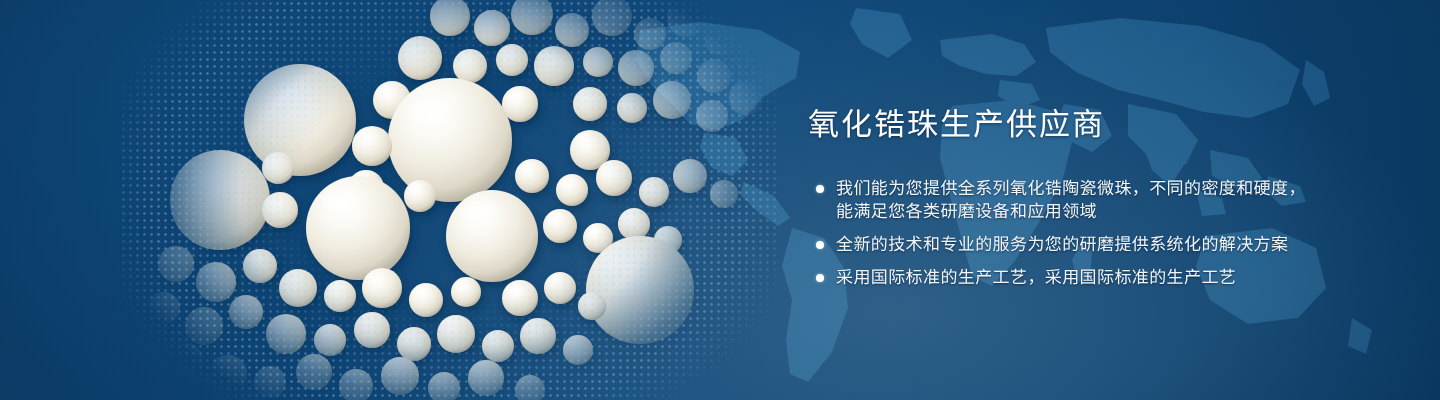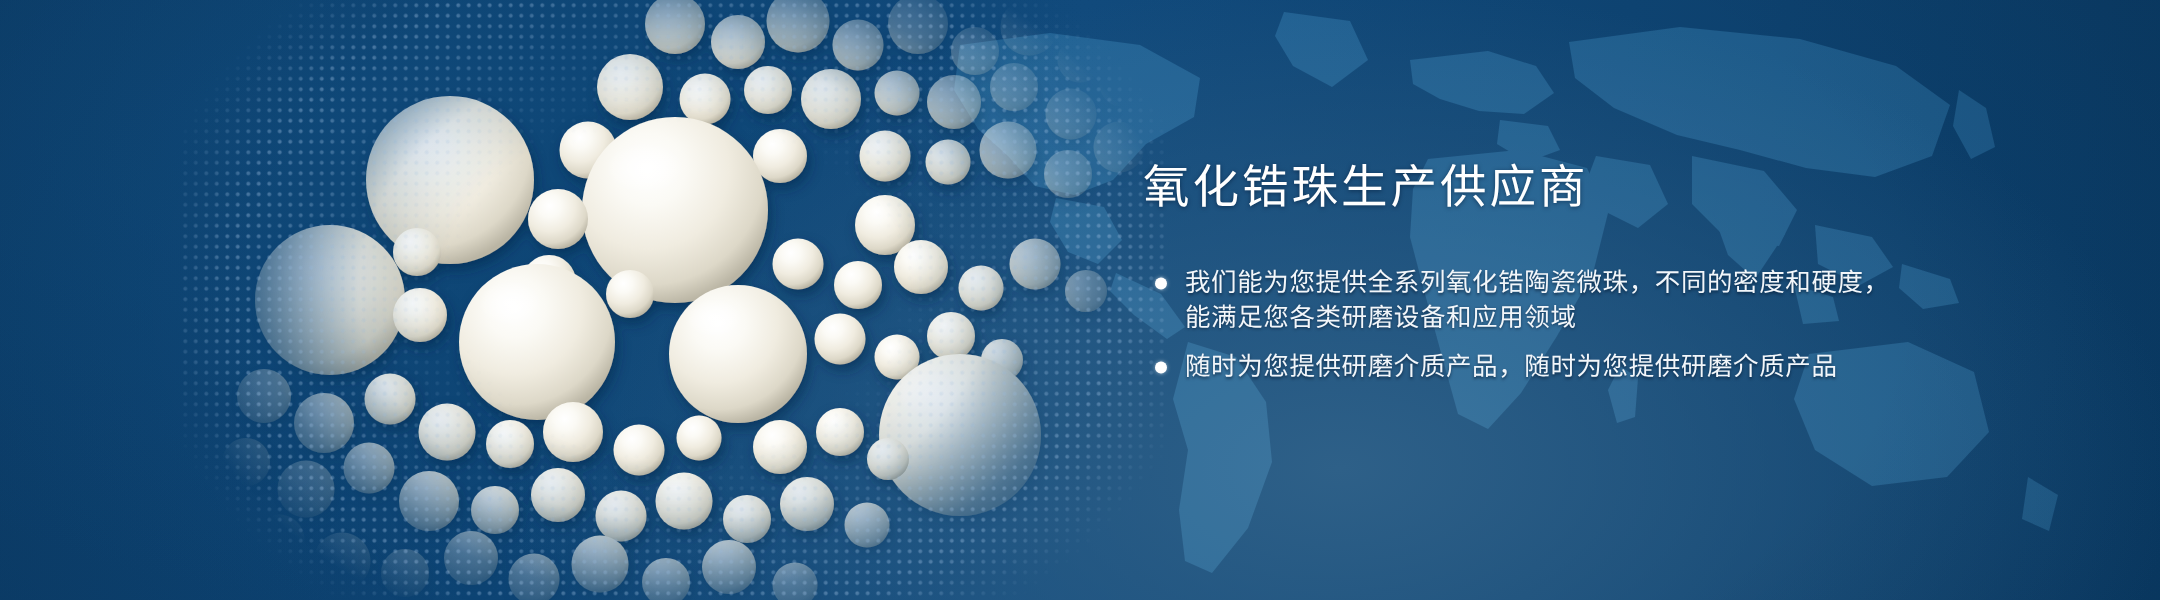--- a/index.html
+++ b/index.html
@@ -73,21 +73,21 @@
     -webkit-mask-image:
       radial-gradient(ellipse 360px 270px at 50% 48%, rgba(0,0,0,0) 40%, rgba(0,0,0,0.55) 68%, rgba(0,0,0,0.75) 82%, rgba(0,0,0,0) 100%);
     mask-image:
       radial-gradient(ellipse 360px 270px at 50% 48%, rgba(0,0,0,0) 40%, rgba(0,0,0,0.55) 68%, rgba(0,0,0,0.75) 82%, rgba(0,0,0,0) 100%);
     pointer-events: none;
   }
 
   
   .content {
     position: absolute;
-    left: 762px;
+    left: 808px;
     top: 108px;
     width: 620px;
   }
 
   .headline {
     margin: 0;
     color: #ffffff;
     font-size: 31px;
     font-weight: 400;
     letter-spacing: 2px;
@@ -306,22 +306,26 @@
     <h1 class="headline">氧化锆珠生产供应商</h1>
 
     <ul class="bullets">
 
       <li class="bullet">
         <span class="dot"></span>
         <span class="bullet-line">我们能为您提供全系列氧化锆陶瓷微珠，不同的密度和硬度，</span>
         <span class="bullet-line">能满足您各类研磨设备和应用领域</span>
       </li>
 
-
       <li class="bullet">
         <span class="dot"></span>
-        <span class="bullet-line">随时为您提供研磨介质产品，随时为您提供研磨介质产品</span>
+        <span class="bullet-line">全新的技术和专业的服务为您的研磨提供系统化的解决方案</span>
+      </li>
+
+      <li class="bullet">
+        <span class="dot"></span>
+        <span class="bullet-line">采用国际标准的生产工艺，采用国际标准的生产工艺</span>
       </li>
 
     </ul>
   </div>
 
 </div>
 
 </body></html>

